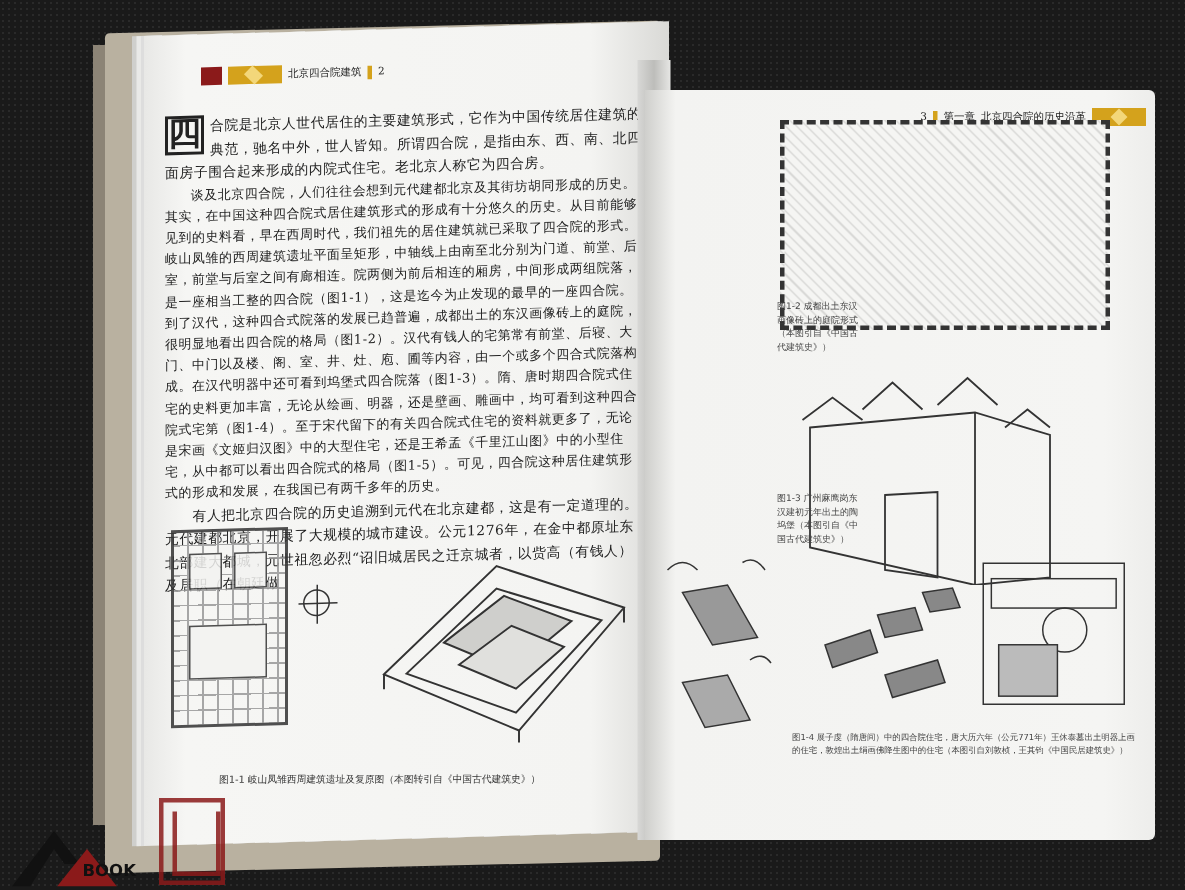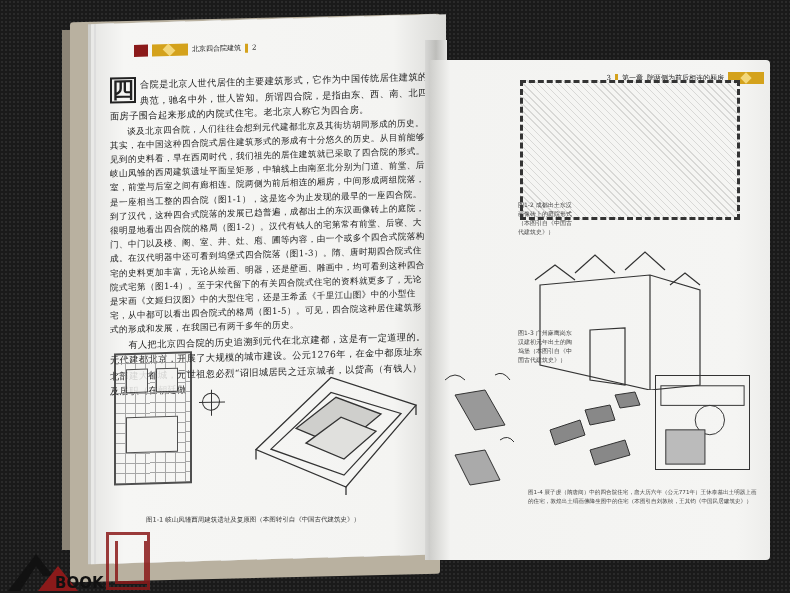--- a/index.html
+++ b/index.html
@@ -51,21 +51,21 @@
   .fig-r1{position:absolute;left:90px;top:20px;width:220px;height:140px;border:3px dashed #333;
     background:repeating-linear-gradient(45deg,#f5f5f3 0 4px,#d8d8d6 4px 5px)}
   .fig-r2{position:absolute;left:100px;top:185px;width:180px;height:145px}
   .cap-r{position:absolute;font-size:6px;line-height:9px;color:#444;font-family:"DejaVu Sans",sans-serif;width:58px}
   .fig-r3a{position:absolute;left:10px;top:310px;width:80px;height:120px}
   .fig-r3b{position:absolute;left:110px;top:330px;width:110px;height:90px}
   .fig-r3c{position:absolute;left:225px;top:315px;width:95px;height:95px;border:1.5px solid #333}
   .cap-r4{position:absolute;left:98px;top:428px;width:230px;font-size:5.6px;line-height:9px;color:#444;font-family:"DejaVu Sans",sans-serif}
 
   .logo{position:absolute;left:8px;top:546px;width:90px;height:45px}
-  .logo-text{position:absolute;left:55px;top:574px;font-size:15px;color:#111;font-family:"DejaVu Sans",sans-serif;font-weight:bold}
+  .logo-text{position:absolute;left:55px;top:574px;font-size:11px;color:#111;font-family:"DejaVu Sans",sans-serif;font-weight:bold}
   .seal{position:absolute;left:106px;top:532px;width:44px;height:58px;border:3px solid #8b1a1a;opacity:.85}
   .seal::before{content:"";position:absolute;left:6px;top:6px;width:26px;height:40px;border:3px solid #8b1a1a;border-top:none}
 </style>
 </head>
 <body>
 
 <div class="cover-spine"></div>
 <div class="cover"></div>
 
 <div class="left-page">
@@ -104,21 +104,21 @@
   <div class="caption-l">图1-1  岐山凤雏西周建筑遗址及复原图（本图转引自《中国古代建筑史》）</div>
 </div>
 
 <div class="gutter"></div>
 
 <div class="right-page">
   <div class="hdr-right">
     <span class="hdr-text">3</span>
     <span class="hdr-bar"></span>
     <span class="hdr-text">第一章</span>
-    <span class="hdr-text">院两侧为前后相连的厢房</span>
+    <span class="hdr-text">北京四合院的历史沿革</span>
     <div class="ribbon-gold-r"></div>
   </div>
 
   <div class="fig-r1"></div>
   <div class="cap-r" style="left:88px;top:140px">图1-2  成都出土东汉画像砖上的庭院形式（本图引自《中国古代建筑史》）</div>
 
   <svg class="fig-r2" viewBox="0 0 180 145">
     <g fill="none" stroke="#333" stroke-width="1.2">
       <polygon points="10,40 120,30 170,45 170,140 120,145 10,120"></polygon>
       <line x1="120" y1="30" x2="120" y2="145"></line>

